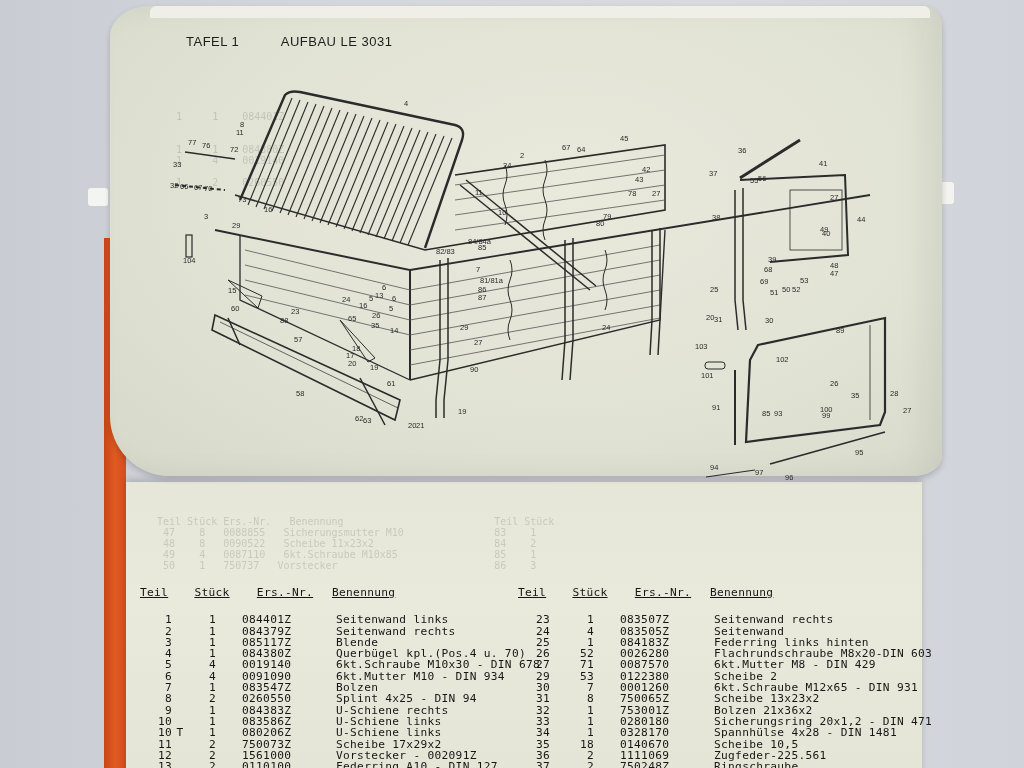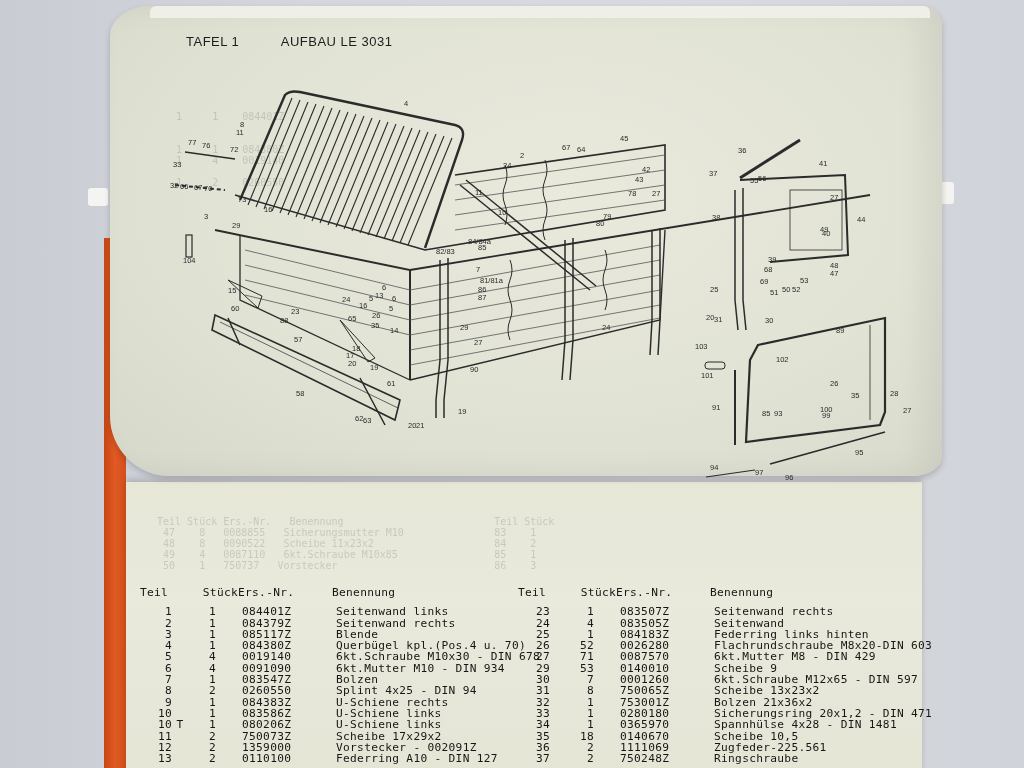--- a/index.html
+++ b/index.html
@@ -38,24 +38,24 @@
   .table {
     position:absolute; top:587px; font-family:"DejaVu Sans Mono", monospace; font-size:11.2px;
     color:#161616; line-height:11.3px; letter-spacing:.3px;
   }
   .table .row { display:flex; white-space:pre; }
   .table .c-teil { width:32px; text-align:right; }
   .table .c-t { width:16px; text-align:center; }
   .table .c-stk { width:28px; text-align:right; }
   .table .c-nr { width:94px; padding-left:26px; }
   .table .c-ben { }
-  .table .hdr { margin-bottom:8px; }
+  .table .hdr { margin-bottom:16px;text-decoration:underline; }
   .table .hdr .c-teil { text-align:left; width:46px; }
-  .table .hdr .c-stk { text-align:right; width:52px; }
-  .table .hdr .c-nr { padding-left:0; width:94px; }
+  .table .hdr .c-stk { text-align:center; width:52px; }
+  .table .hdr .c-nr { padding-left:0; width:94px;text-align:center; }
   .ghost {
     position:absolute; font-family:"DejaVu Sans Mono", monospace; font-size:10px;
     color:rgba(120,120,110,.28); white-space:pre; line-height:11px;
   }
 </style>
 </head>
 <body>
 
 <div class="orange-cover"></div>
 <div class="tab-white-left"></div>
@@ -300,41 +300,41 @@
       <div class="row"><span class="c-teil">3</span><span class="c-t"></span><span class="c-stk">1</span><span class="c-nr">085117Z</span><span class="c-ben">Blende</span></div>
       <div class="row"><span class="c-teil">4</span><span class="c-t"></span><span class="c-stk">1</span><span class="c-nr">084380Z</span><span class="c-ben">Querbügel kpl.(Pos.4 u. 70)</span></div>
       <div class="row"><span class="c-teil">5</span><span class="c-t"></span><span class="c-stk">4</span><span class="c-nr">0019140</span><span class="c-ben">6kt.Schraube M10x30 - DIN 678</span></div>
       <div class="row"><span class="c-teil">6</span><span class="c-t"></span><span class="c-stk">4</span><span class="c-nr">0091090</span><span class="c-ben">6kt.Mutter M10 - DIN 934</span></div>
       <div class="row"><span class="c-teil">7</span><span class="c-t"></span><span class="c-stk">1</span><span class="c-nr">083547Z</span><span class="c-ben">Bolzen</span></div>
       <div class="row"><span class="c-teil">8</span><span class="c-t"></span><span class="c-stk">2</span><span class="c-nr">0260550</span><span class="c-ben">Splint 4x25 - DIN 94</span></div>
       <div class="row"><span class="c-teil">9</span><span class="c-t"></span><span class="c-stk">1</span><span class="c-nr">084383Z</span><span class="c-ben">U-Schiene rechts</span></div>
       <div class="row"><span class="c-teil">10</span><span class="c-t"></span><span class="c-stk">1</span><span class="c-nr">083586Z</span><span class="c-ben">U-Schiene links</span></div>
       <div class="row"><span class="c-teil">10</span><span class="c-t">T</span><span class="c-stk">1</span><span class="c-nr">080206Z</span><span class="c-ben">U-Schiene links</span></div>
       <div class="row"><span class="c-teil">11</span><span class="c-t"></span><span class="c-stk">2</span><span class="c-nr">750073Z</span><span class="c-ben">Scheibe 17x29x2</span></div>
-      <div class="row"><span class="c-teil">12</span><span class="c-t"></span><span class="c-stk">2</span><span class="c-nr">1359000</span><span class="c-ben">Vorstecker - 002091Z</span></div>
+      <div class="row"><span class="c-teil">12</span><span class="c-t"></span><span class="c-stk">2</span><span class="c-nr">1561000</span><span class="c-ben">Vorstecker - 002091Z</span></div>
       <div class="row"><span class="c-teil">13</span><span class="c-t"></span><span class="c-stk">2</span><span class="c-nr">0110100</span><span class="c-ben">Federring A10 - DIN 127</span></div>
     </div>
 </div>
 
 <div class="table" style="left:518px;">
   <div class="row hdr">
     <span class="c-teil">Teil</span>
     <span class="c-stk">Stück</span>
     <span class="c-nr">Ers.-Nr.</span>
     <span class="c-ben">Benennung</span>
   </div>
   <div id="right-rows">
       <div class="row"><span class="c-teil">23</span><span class="c-t"></span><span class="c-stk">1</span><span class="c-nr">083507Z</span><span class="c-ben">Seitenwand rechts</span></div>
       <div class="row"><span class="c-teil">24</span><span class="c-t"></span><span class="c-stk">4</span><span class="c-nr">083505Z</span><span class="c-ben">Seitenwand</span></div>
       <div class="row"><span class="c-teil">25</span><span class="c-t"></span><span class="c-stk">1</span><span class="c-nr">084183Z</span><span class="c-ben">Federring links hinten</span></div>
       <div class="row"><span class="c-teil">26</span><span class="c-t"></span><span class="c-stk">52</span><span class="c-nr">0026280</span><span class="c-ben">Flachrundschraube M8x20-DIN 603</span></div>
       <div class="row"><span class="c-teil">27</span><span class="c-t"></span><span class="c-stk">71</span><span class="c-nr">0087570</span><span class="c-ben">6kt.Mutter M8 - DIN 429</span></div>
-      <div class="row"><span class="c-teil">29</span><span class="c-t"></span><span class="c-stk">53</span><span class="c-nr">0140010</span><span class="c-ben">Scheibe 9</span></div>
-      <div class="row"><span class="c-teil">30</span><span class="c-t"></span><span class="c-stk">7</span><span class="c-nr">0001260</span><span class="c-ben">6kt.Schraube M12x65 - DIN 597</span></div>
+      <div class="row"><span class="c-teil">29</span><span class="c-t"></span><span class="c-stk">53</span><span class="c-nr">0122380</span><span class="c-ben">Scheibe 2</span></div>
+      <div class="row"><span class="c-teil">30</span><span class="c-t"></span><span class="c-stk">7</span><span class="c-nr">0001260</span><span class="c-ben">6kt.Schraube M12x65 - DIN 931</span></div>
       <div class="row"><span class="c-teil">31</span><span class="c-t"></span><span class="c-stk">8</span><span class="c-nr">750065Z</span><span class="c-ben">Scheibe 13x23x2</span></div>
       <div class="row"><span class="c-teil">32</span><span class="c-t"></span><span class="c-stk">1</span><span class="c-nr">753001Z</span><span class="c-ben">Bolzen 21x36x2</span></div>
       <div class="row"><span class="c-teil">33</span><span class="c-t"></span><span class="c-stk">1</span><span class="c-nr">0280180</span><span class="c-ben">Sicherungsring 20x1,2 - DIN 471</span></div>
-      <div class="row"><span class="c-teil">34</span><span class="c-t"></span><span class="c-stk">1</span><span class="c-nr">0365970</span><span class="c-ben">Spannhülse 4x28 - DIN 1481</span></div>
+      <div class="row"><span class="c-teil">34</span><span class="c-t"></span><span class="c-stk">1</span><span class="c-nr">0328170</span><span class="c-ben">Spannhülse 4x28 - DIN 1481</span></div>
       <div class="row"><span class="c-teil">35</span><span class="c-t"></span><span class="c-stk">18</span><span class="c-nr">0140670</span><span class="c-ben">Scheibe 10,5</span></div>
       <div class="row"><span class="c-teil">36</span><span class="c-t"></span><span class="c-stk">2</span><span class="c-nr">1111069</span><span class="c-ben">Zugfeder-225.561</span></div>
       <div class="row"><span class="c-teil">37</span><span class="c-t"></span><span class="c-stk">2</span><span class="c-nr">750248Z</span><span class="c-ben">Ringschraube</span></div>
     </div>
 </div>
 
 </body></html>

